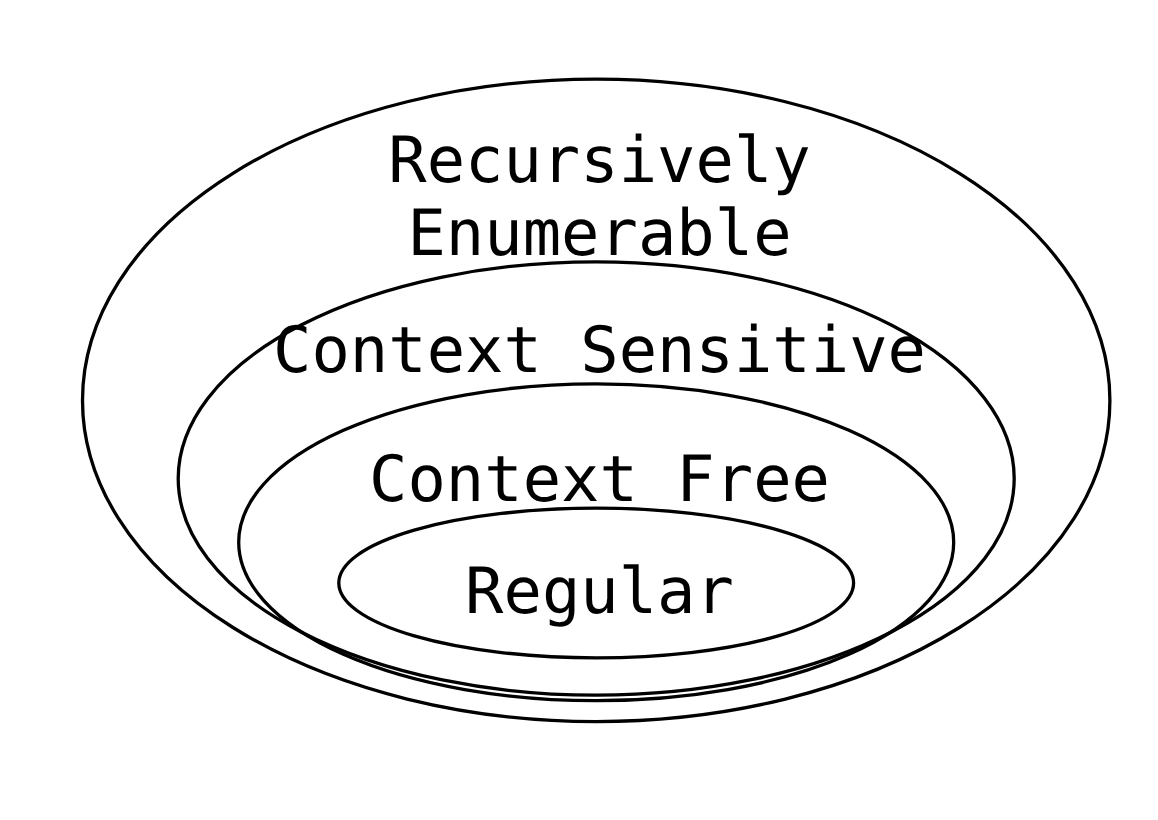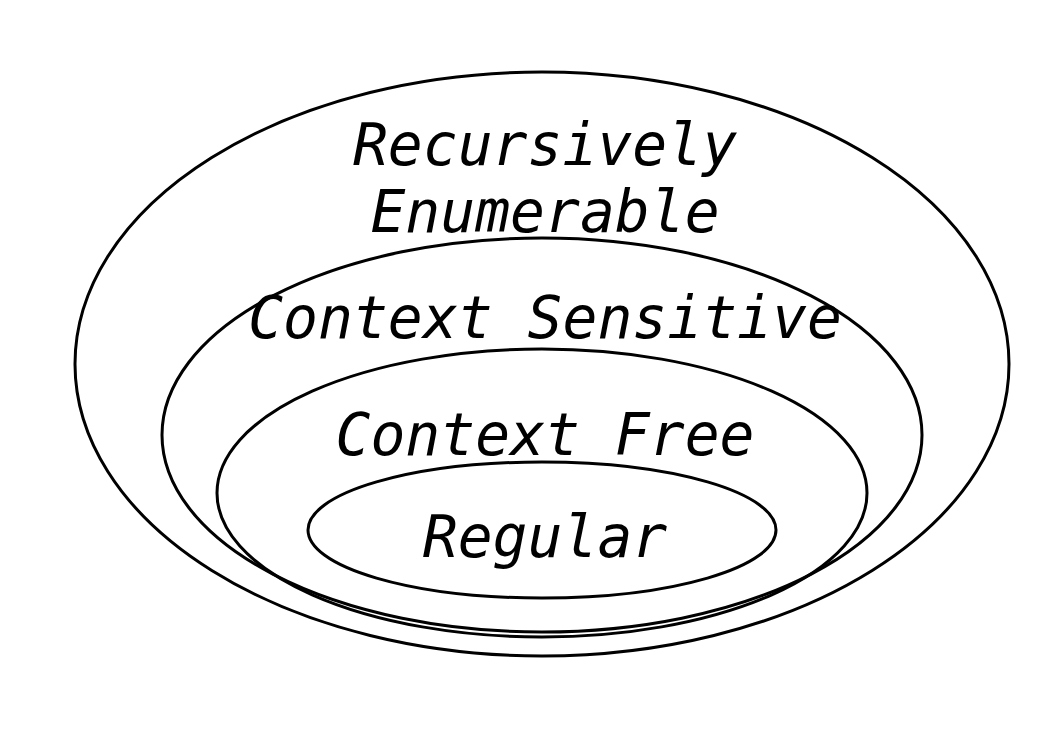--- a/index.html
+++ b/index.html
@@ -12,21 +12,20 @@
     width: 1053px;
     height: 745px;
     overflow: hidden;
     font-family: "DejaVu Sans Mono", "Liberation Mono", monospace;
   }
   #diagram-root {
     position: relative;
     width: 1053px;
     height: 745px;
     background: #ffffff;
-    font-style: italic;
   }
   svg#hierarchy-svg {
     display: block;
     width: 1053px;
     height: 745px;
   }
   .set-ellipse {
     fill: none;
     stroke: #000000;
     stroke-width: 3;

